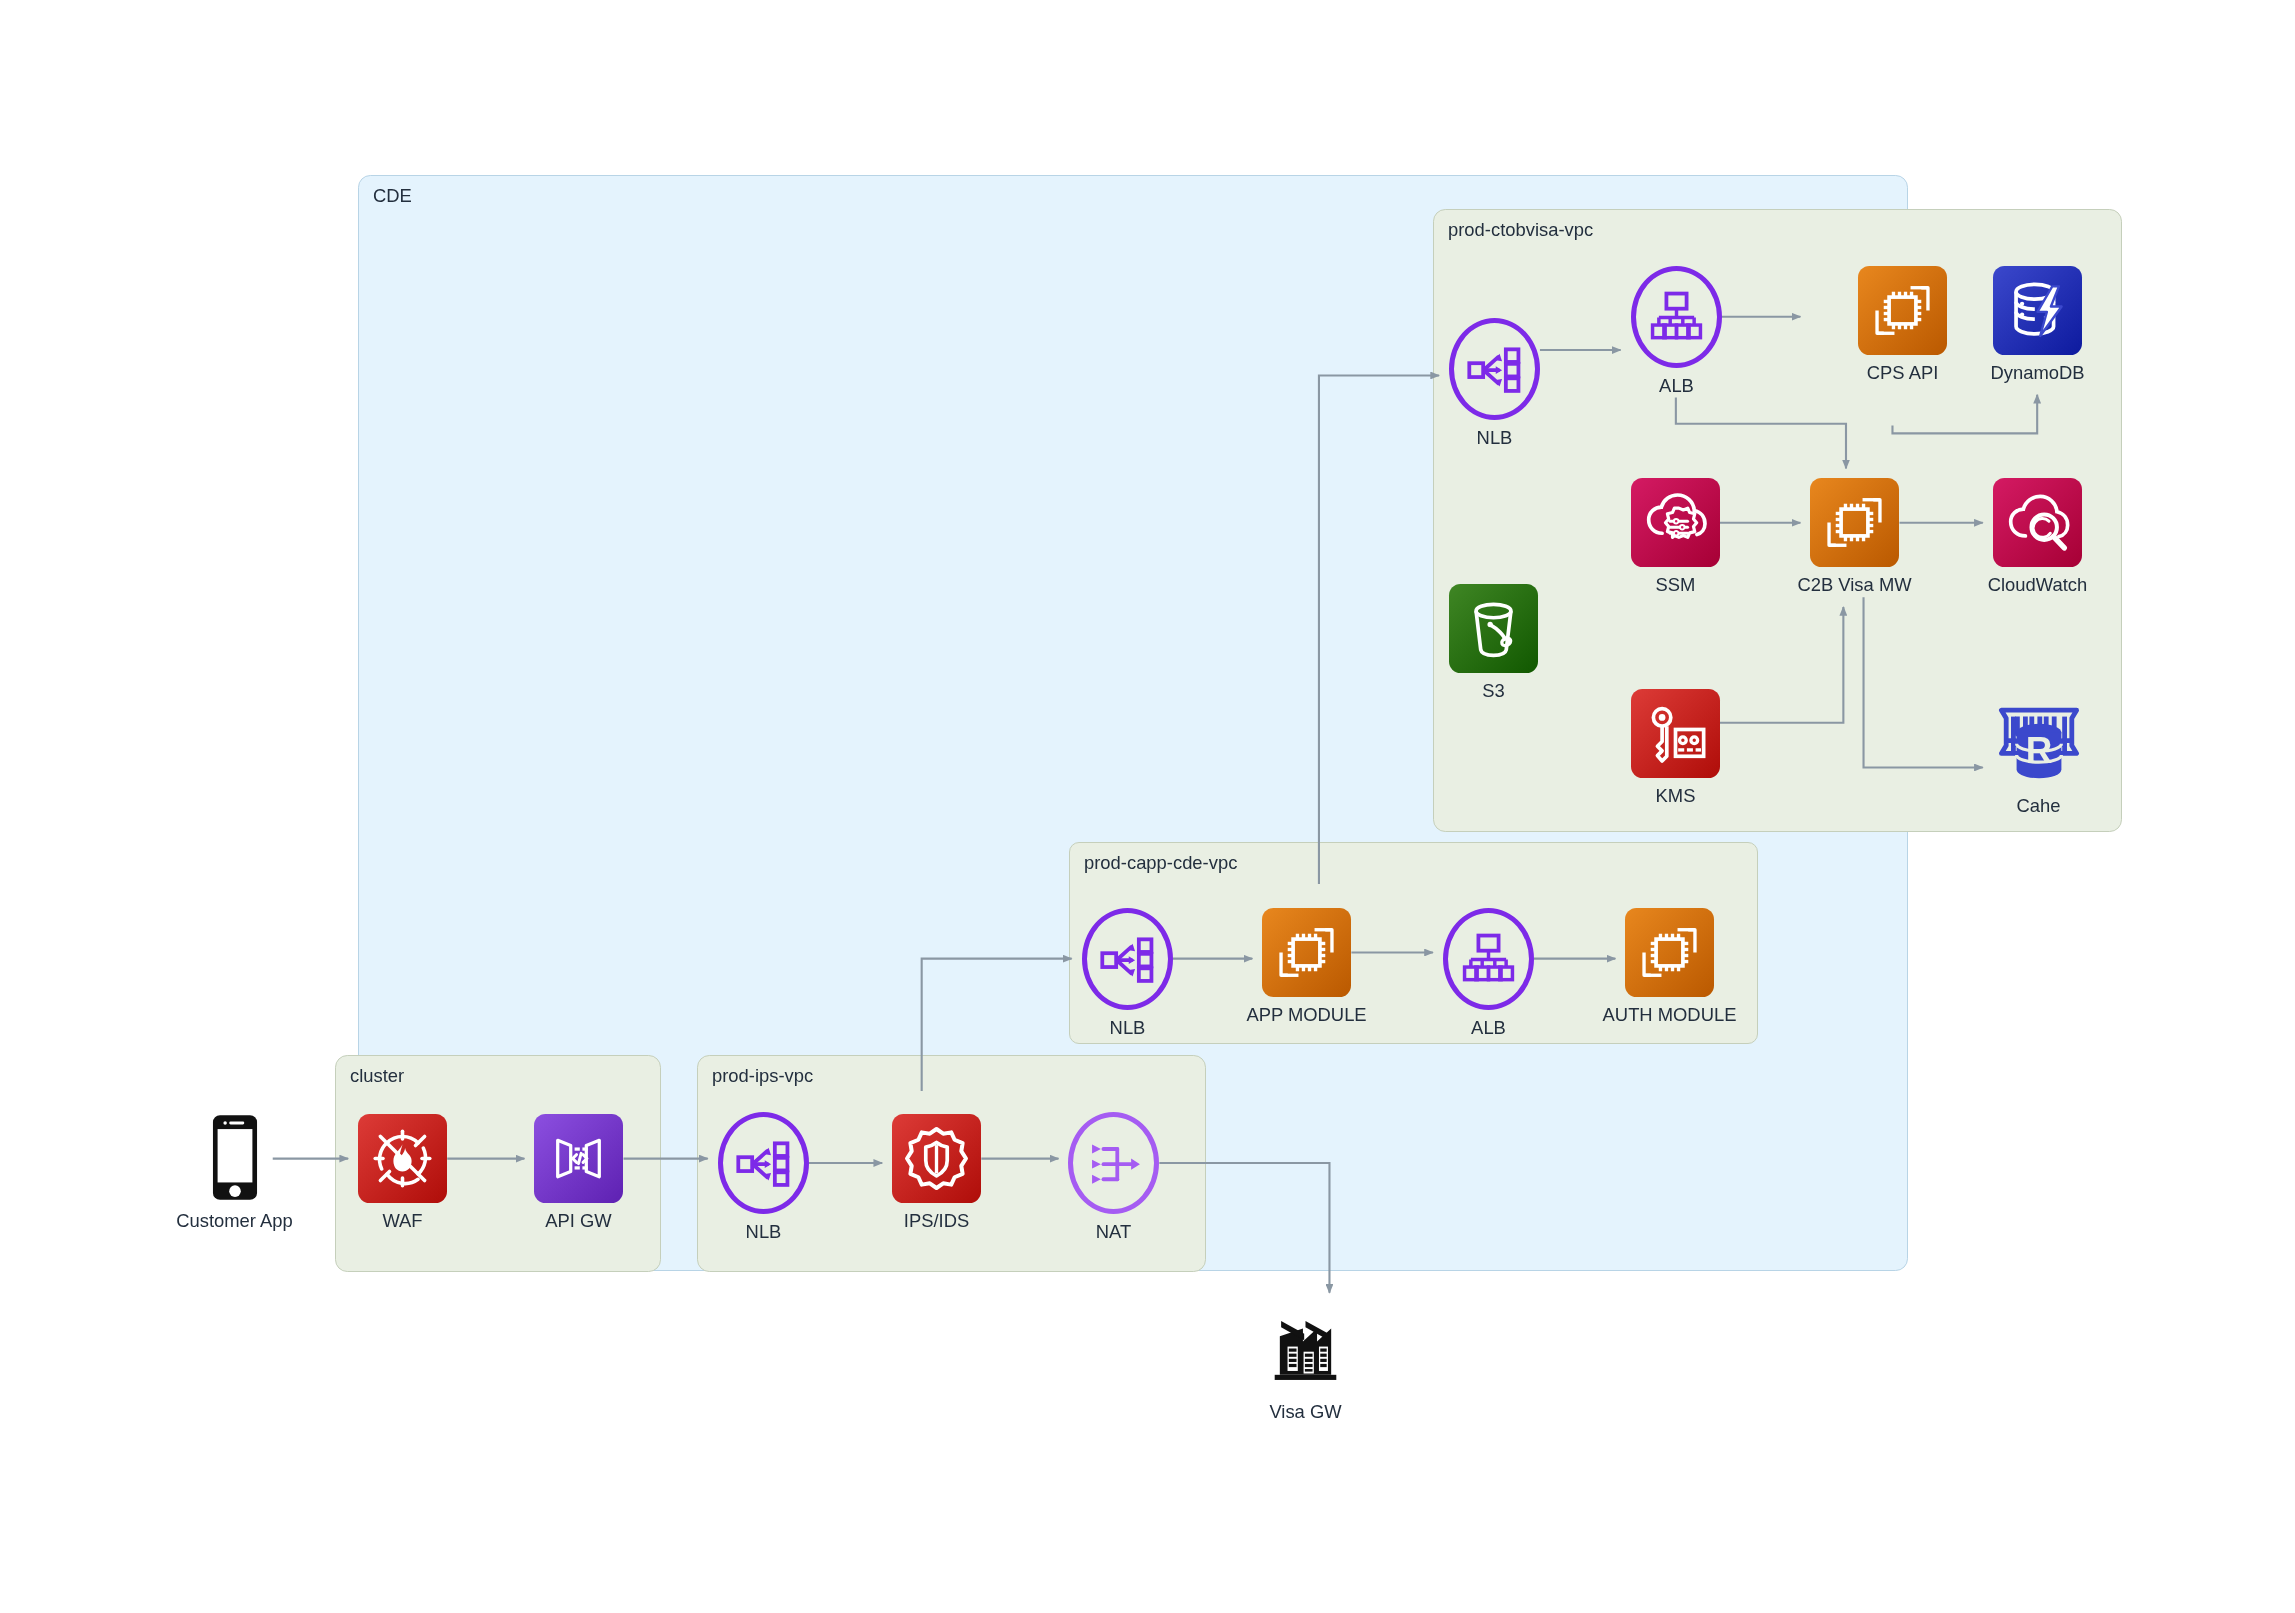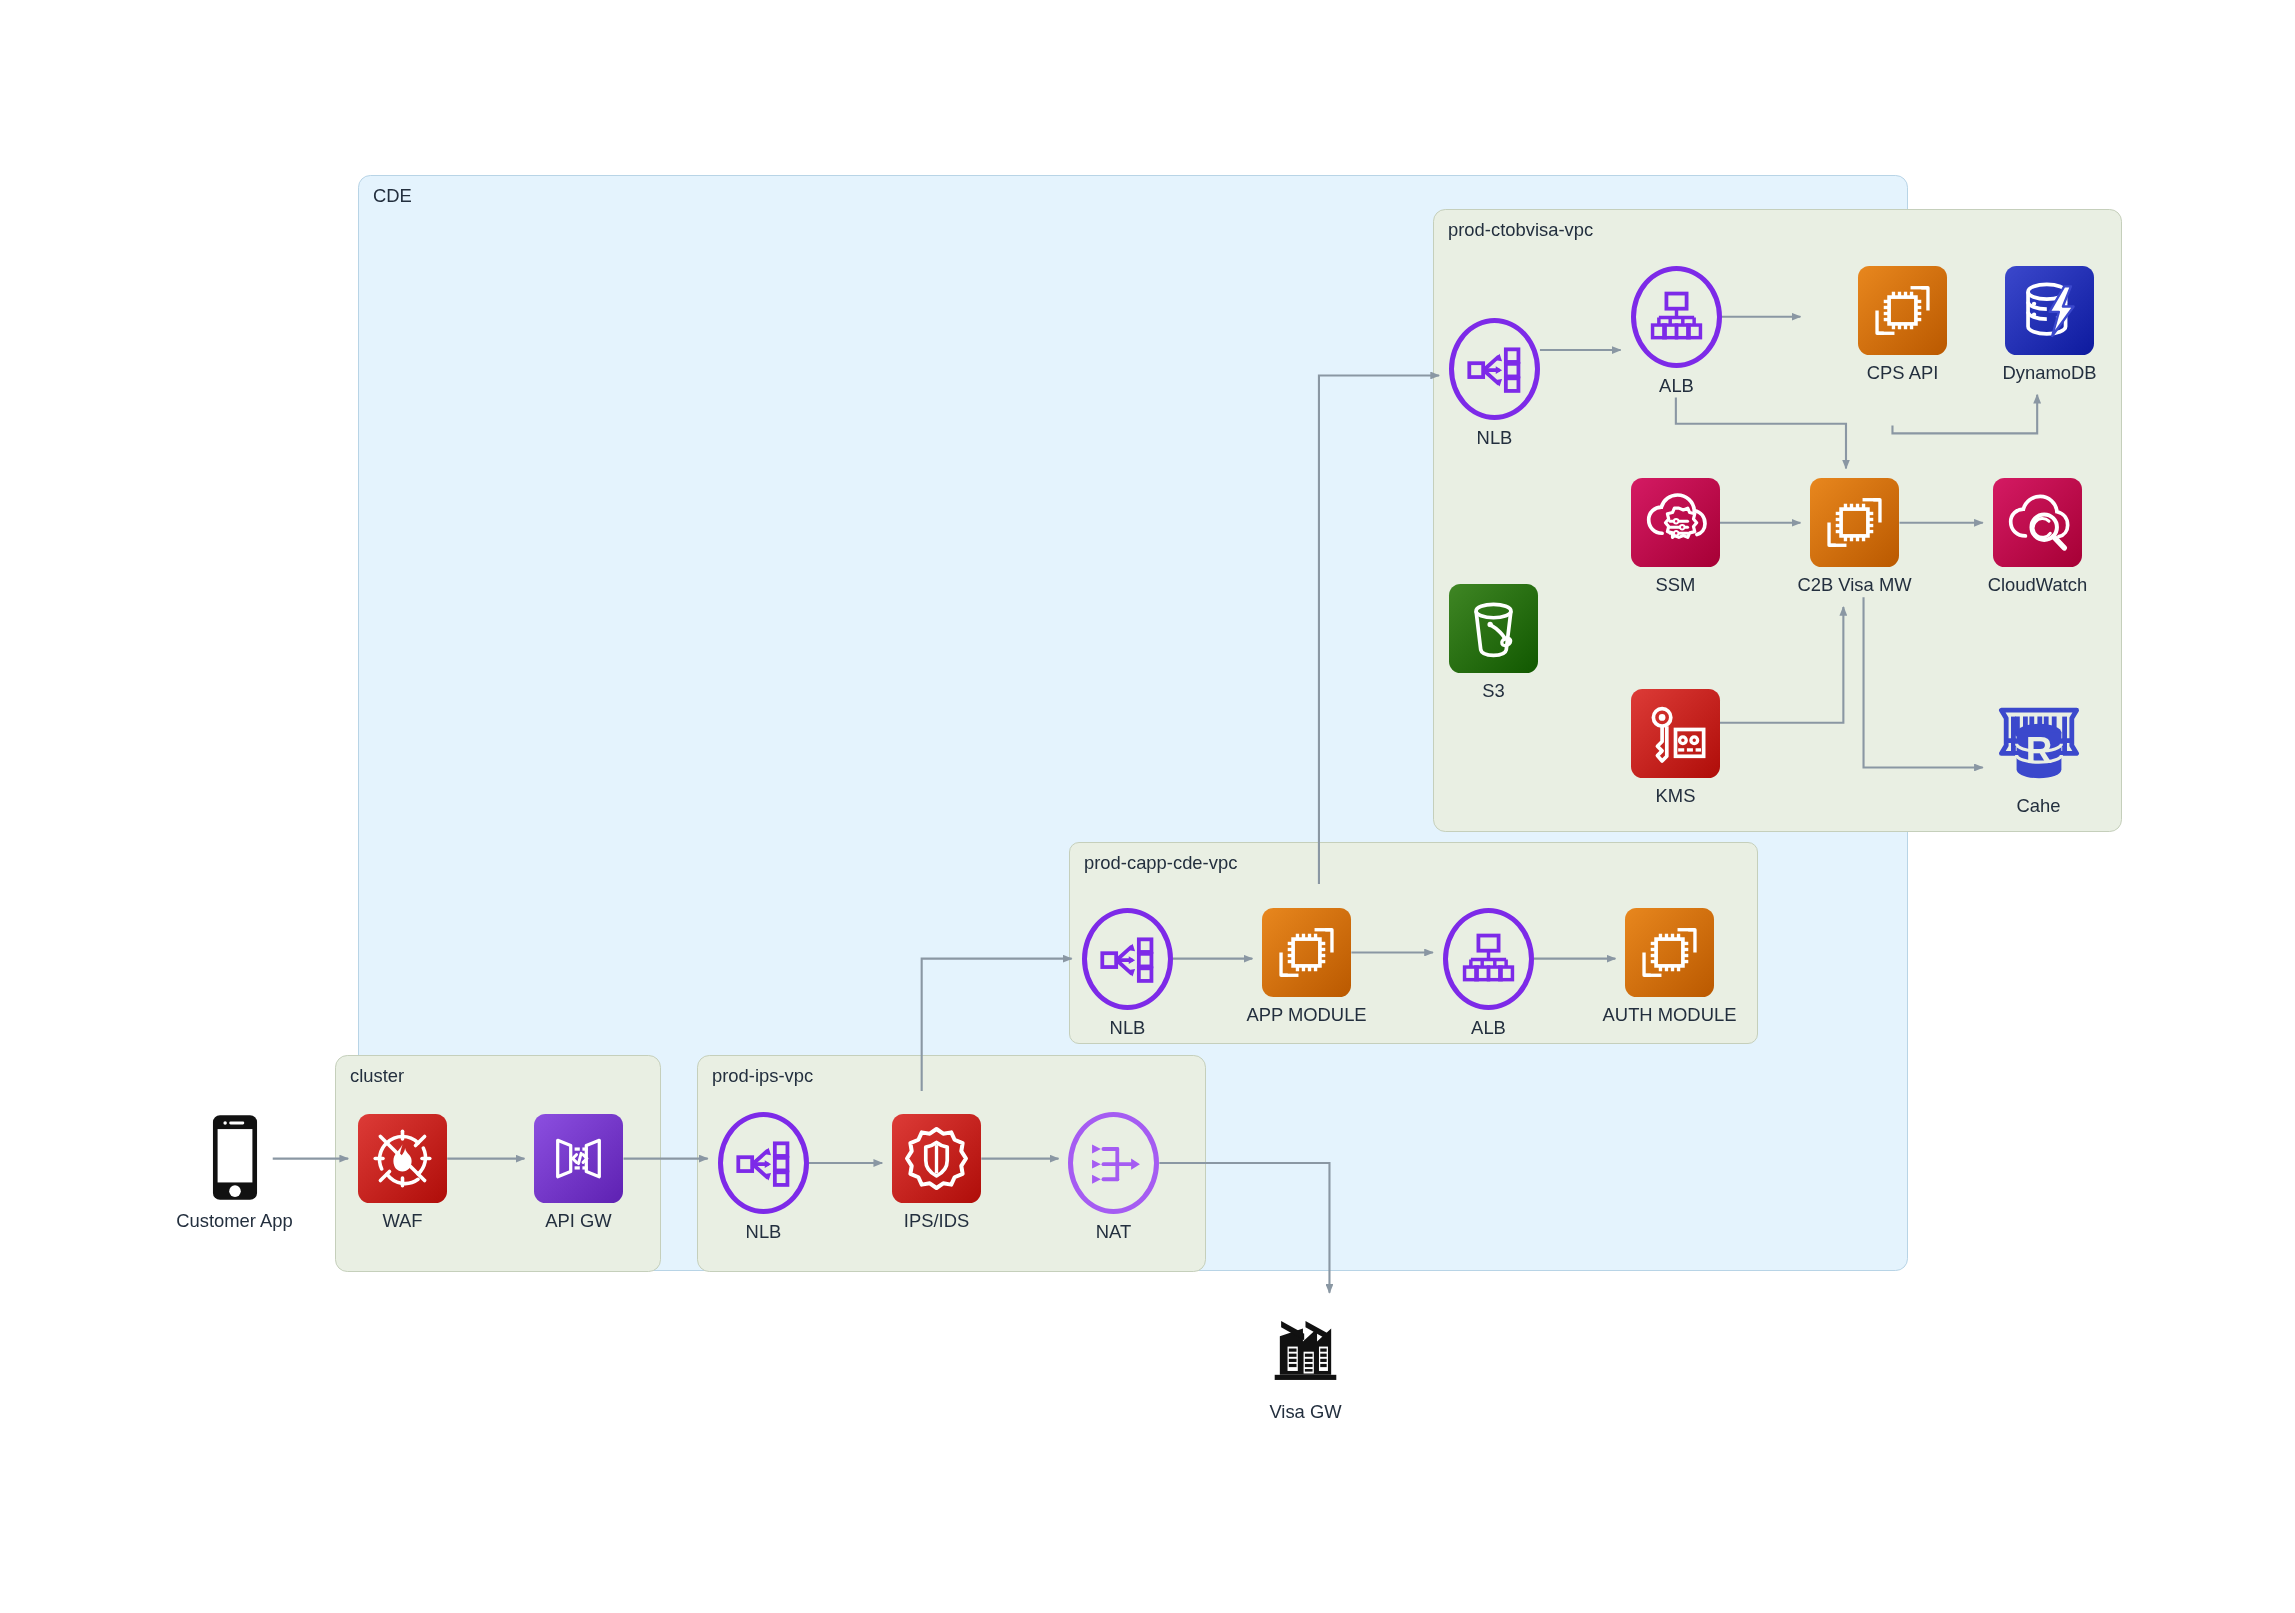--- a/index.html
+++ b/index.html
@@ -442,21 +442,21 @@
               <rect x="22" y="61" width="8" height="5"></rect>
           <rect x="70" y="34" width="8" height="5"></rect>
               <rect x="70" y="43" width="8" height="5"></rect>
               <rect x="70" y="52" width="8" height="5"></rect>
               <rect x="70" y="61" width="8" height="5"></rect>
         </g>
           </svg>
         </div>
         <div class="node-label">CPS API</div>
       </div>
-      <div class="node" style="left: 1993px; top: 266px; width: 89px; margin-left: 12px;">
+      <div class="node" style="left: 1993px; top: 266px; width: 89px;">
         <div class="node-icon sq" style="width: 89px; height: 89px; background: linear-gradient(135deg, rgb(59, 72, 204) 0%, rgb(13, 26, 158) 100%);">
           <svg viewBox="0 0 100 100" width="67" height="67">
         <g fill="none" stroke="#ffffff" stroke-width="5.5">
           <ellipse cx="46" cy="22" rx="28" ry="11"></ellipse>
           <path d="M18,22 L18,74 C18,80 31,85 46,85 C61,85 74,80 74,74 L74,22"></path>
           <path d="M18,37 C18,43 31,48 46,48"></path>
               <path d="M18,52 C18,58 31,63 46,63"></path>
           <path d="M74,37 C74,41 68,45 60,47"></path>
               <path d="M74,52 C74,56 68,60 60,62"></path>
         </g>

